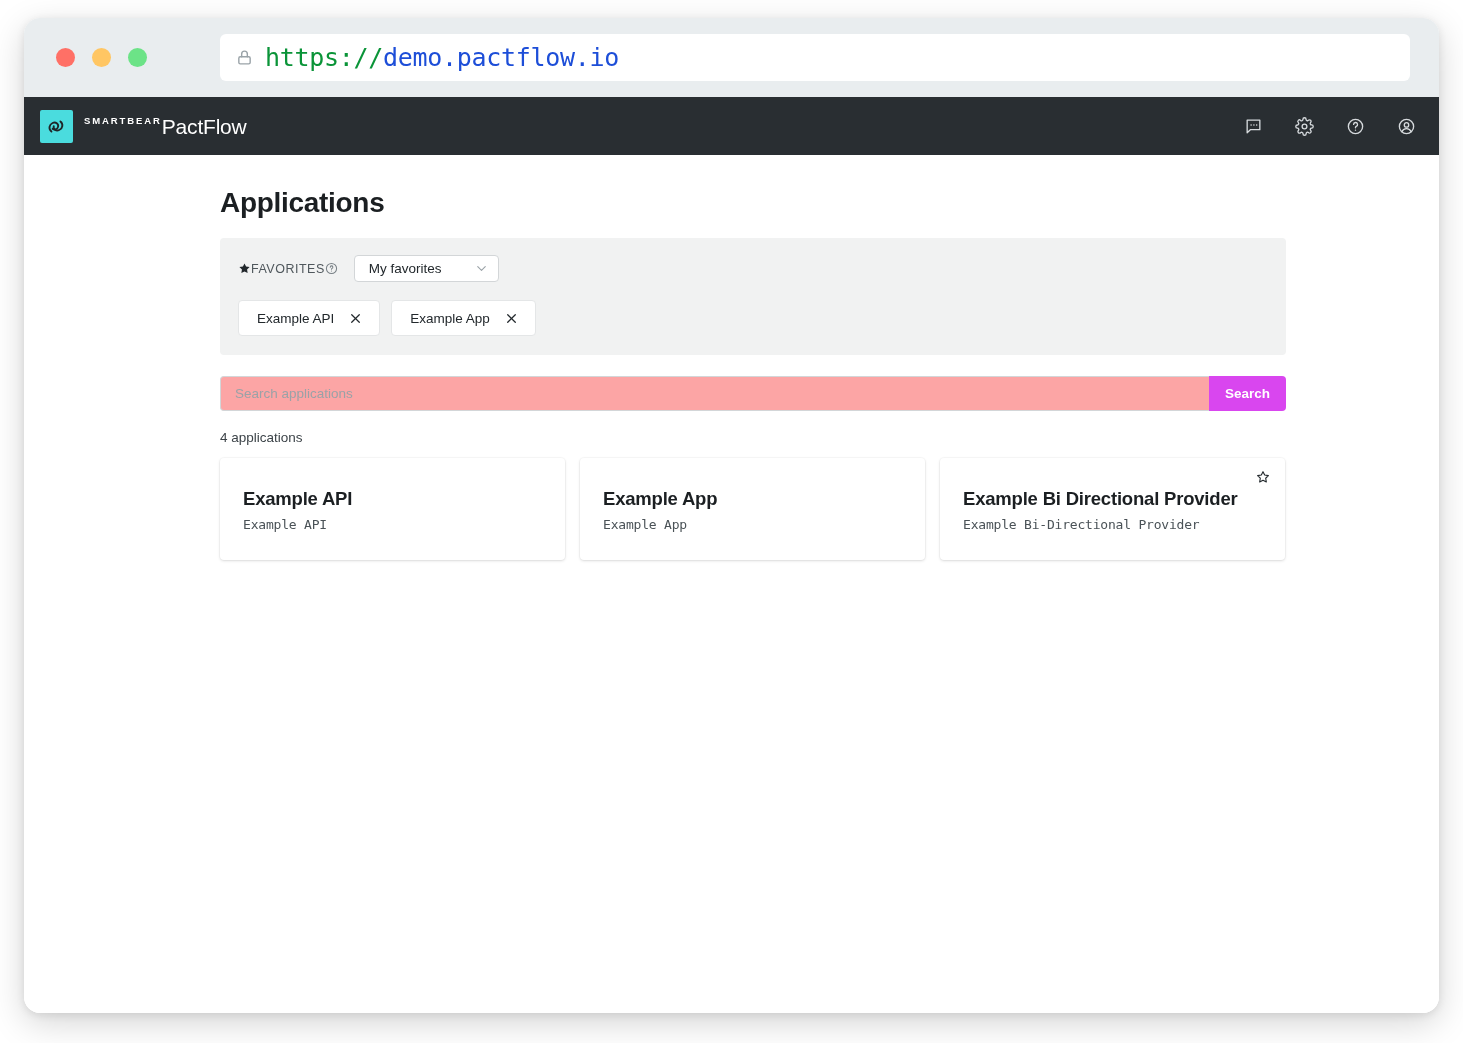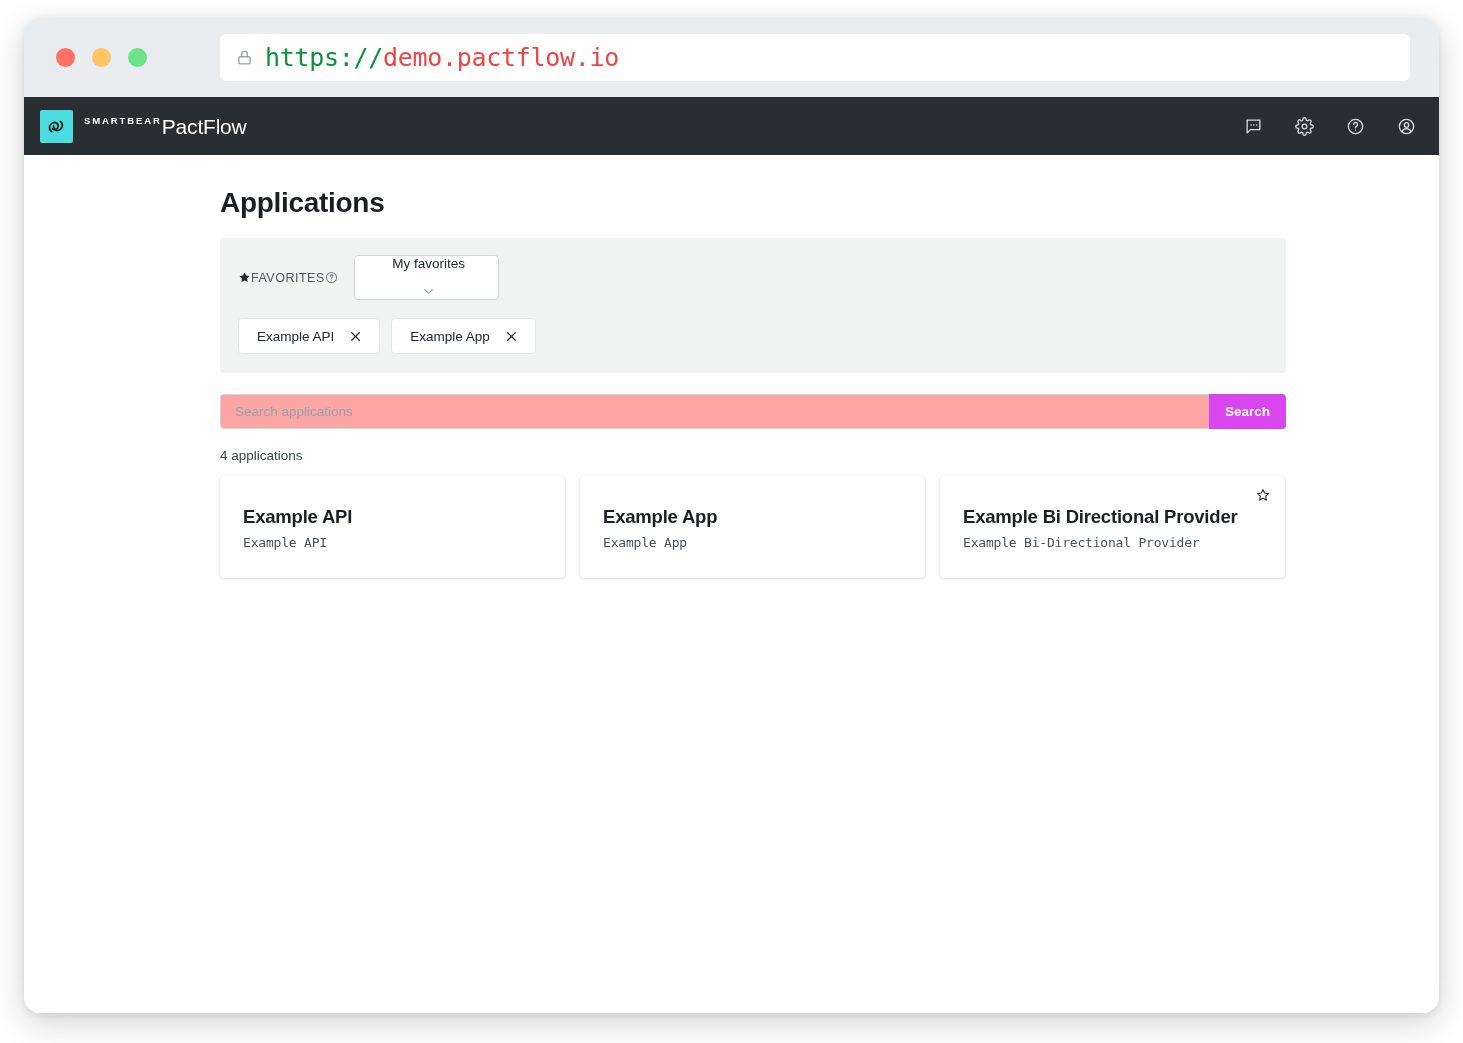--- a/index.html
+++ b/index.html
@@ -67,21 +67,21 @@
     gap: 12px;
   }
   .lock-icon { display: flex; align-items: center; color: #9aa3a8; }
   .url-text {
     font-family: "DejaVu Sans Mono", monospace;
     font-size: 25px;
     letter-spacing: -0.3px;
     white-space: nowrap;
   }
   .url-scheme { color: #0a9438; }
-  .url-host   { color: #ef4444; margin-top: 16px; }
+  .url-host   { color: #1d4ed8; margin-top: 16px; }
 
   
   .app-header {
     height: 58px;
     background: #292e32;
     display: flex;
     align-items: center;
     justify-content: space-between;
     padding: 0 21px 0 8px;
   }
@@ -149,32 +149,31 @@
     gap: 0;
     font-size: 12.5px;
     color: #4f575c;
     letter-spacing: 0.5px;
   }
   .fav-star-icon { display: flex; color: #22282c; }
   .fav-help-icon { display: flex; color: #7a8287; }
 
   .fav-select {
     width: 145px;
-    height: 45px;
+    height: 27px;
     background: #ffffff;
     border: 1px solid #d3d6d8;
     border-radius: 4px;
     display: flex;
     align-items: center;
     justify-content: space-between;
     padding: 0 9px 0 14px;
     font-size: 13.5px;
     color: #22282c;
     cursor: pointer;
-    flex-direction: column;
   }
   .chev { color: #9aa2a7; display: flex; }
 
   .chip-row { display: flex; gap: 11px; margin-top: 18px; }
   .chip {
     height: 36px;
     background: #ffffff;
     border-radius: 4px;
     border: 1px solid #e4e6e7;
     display: flex;

